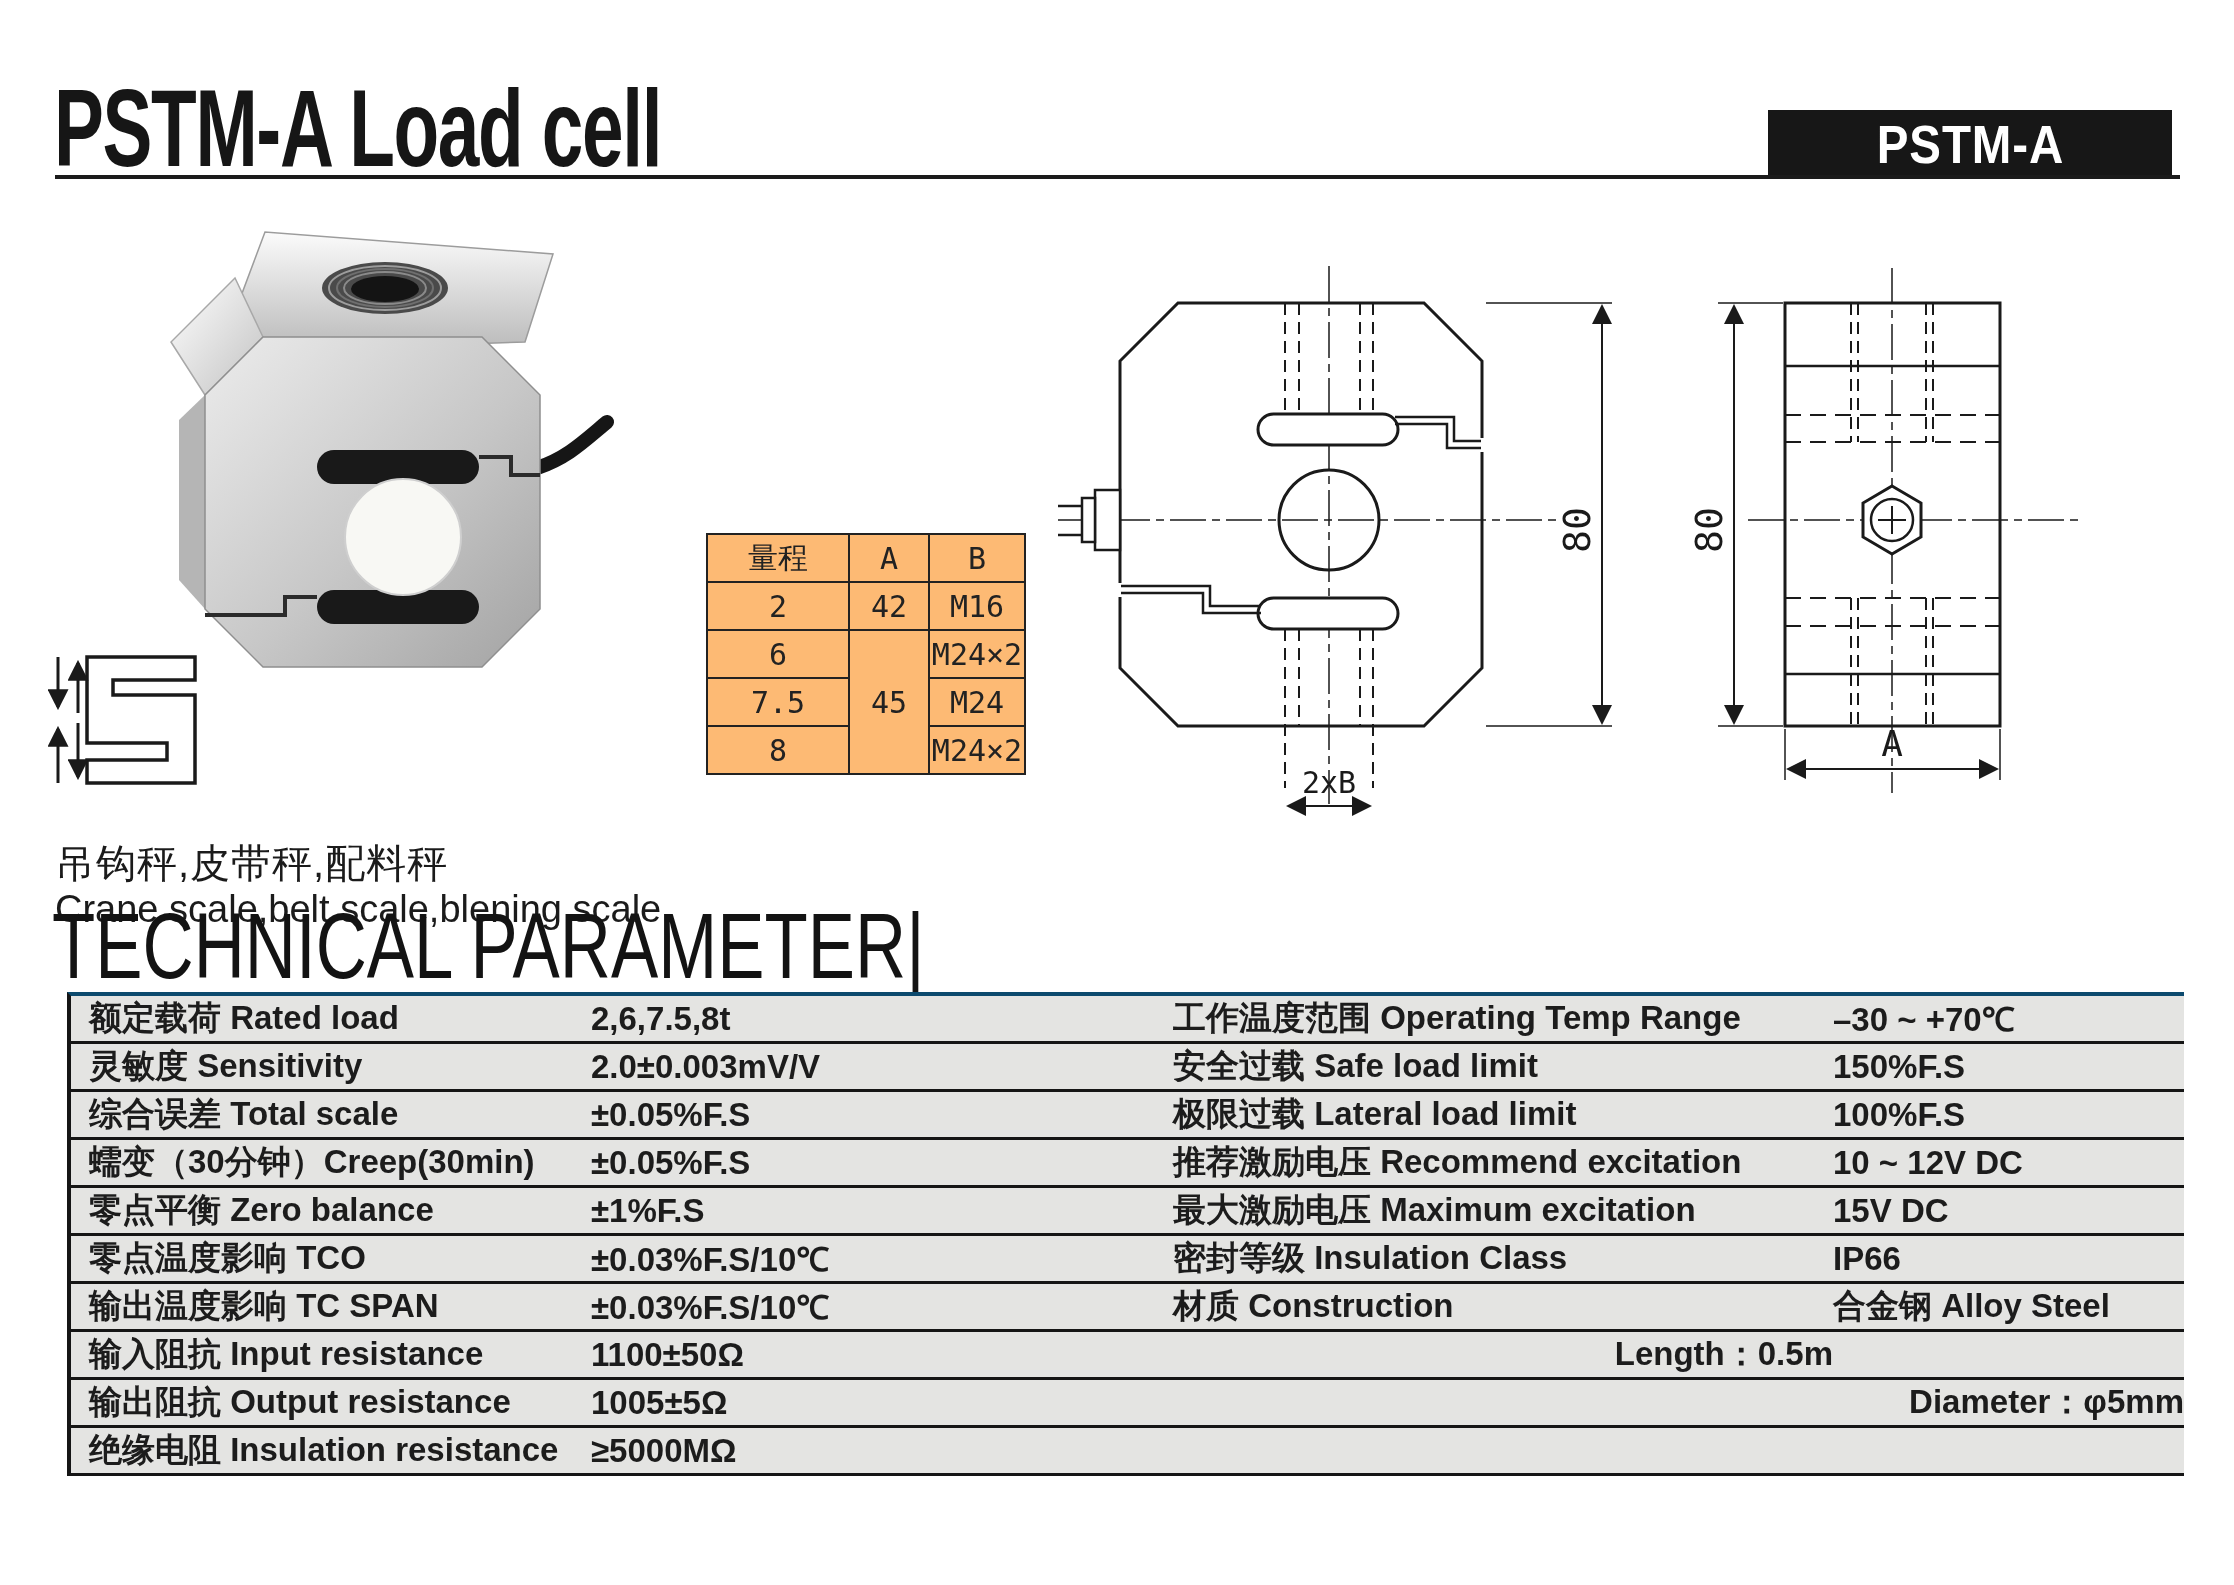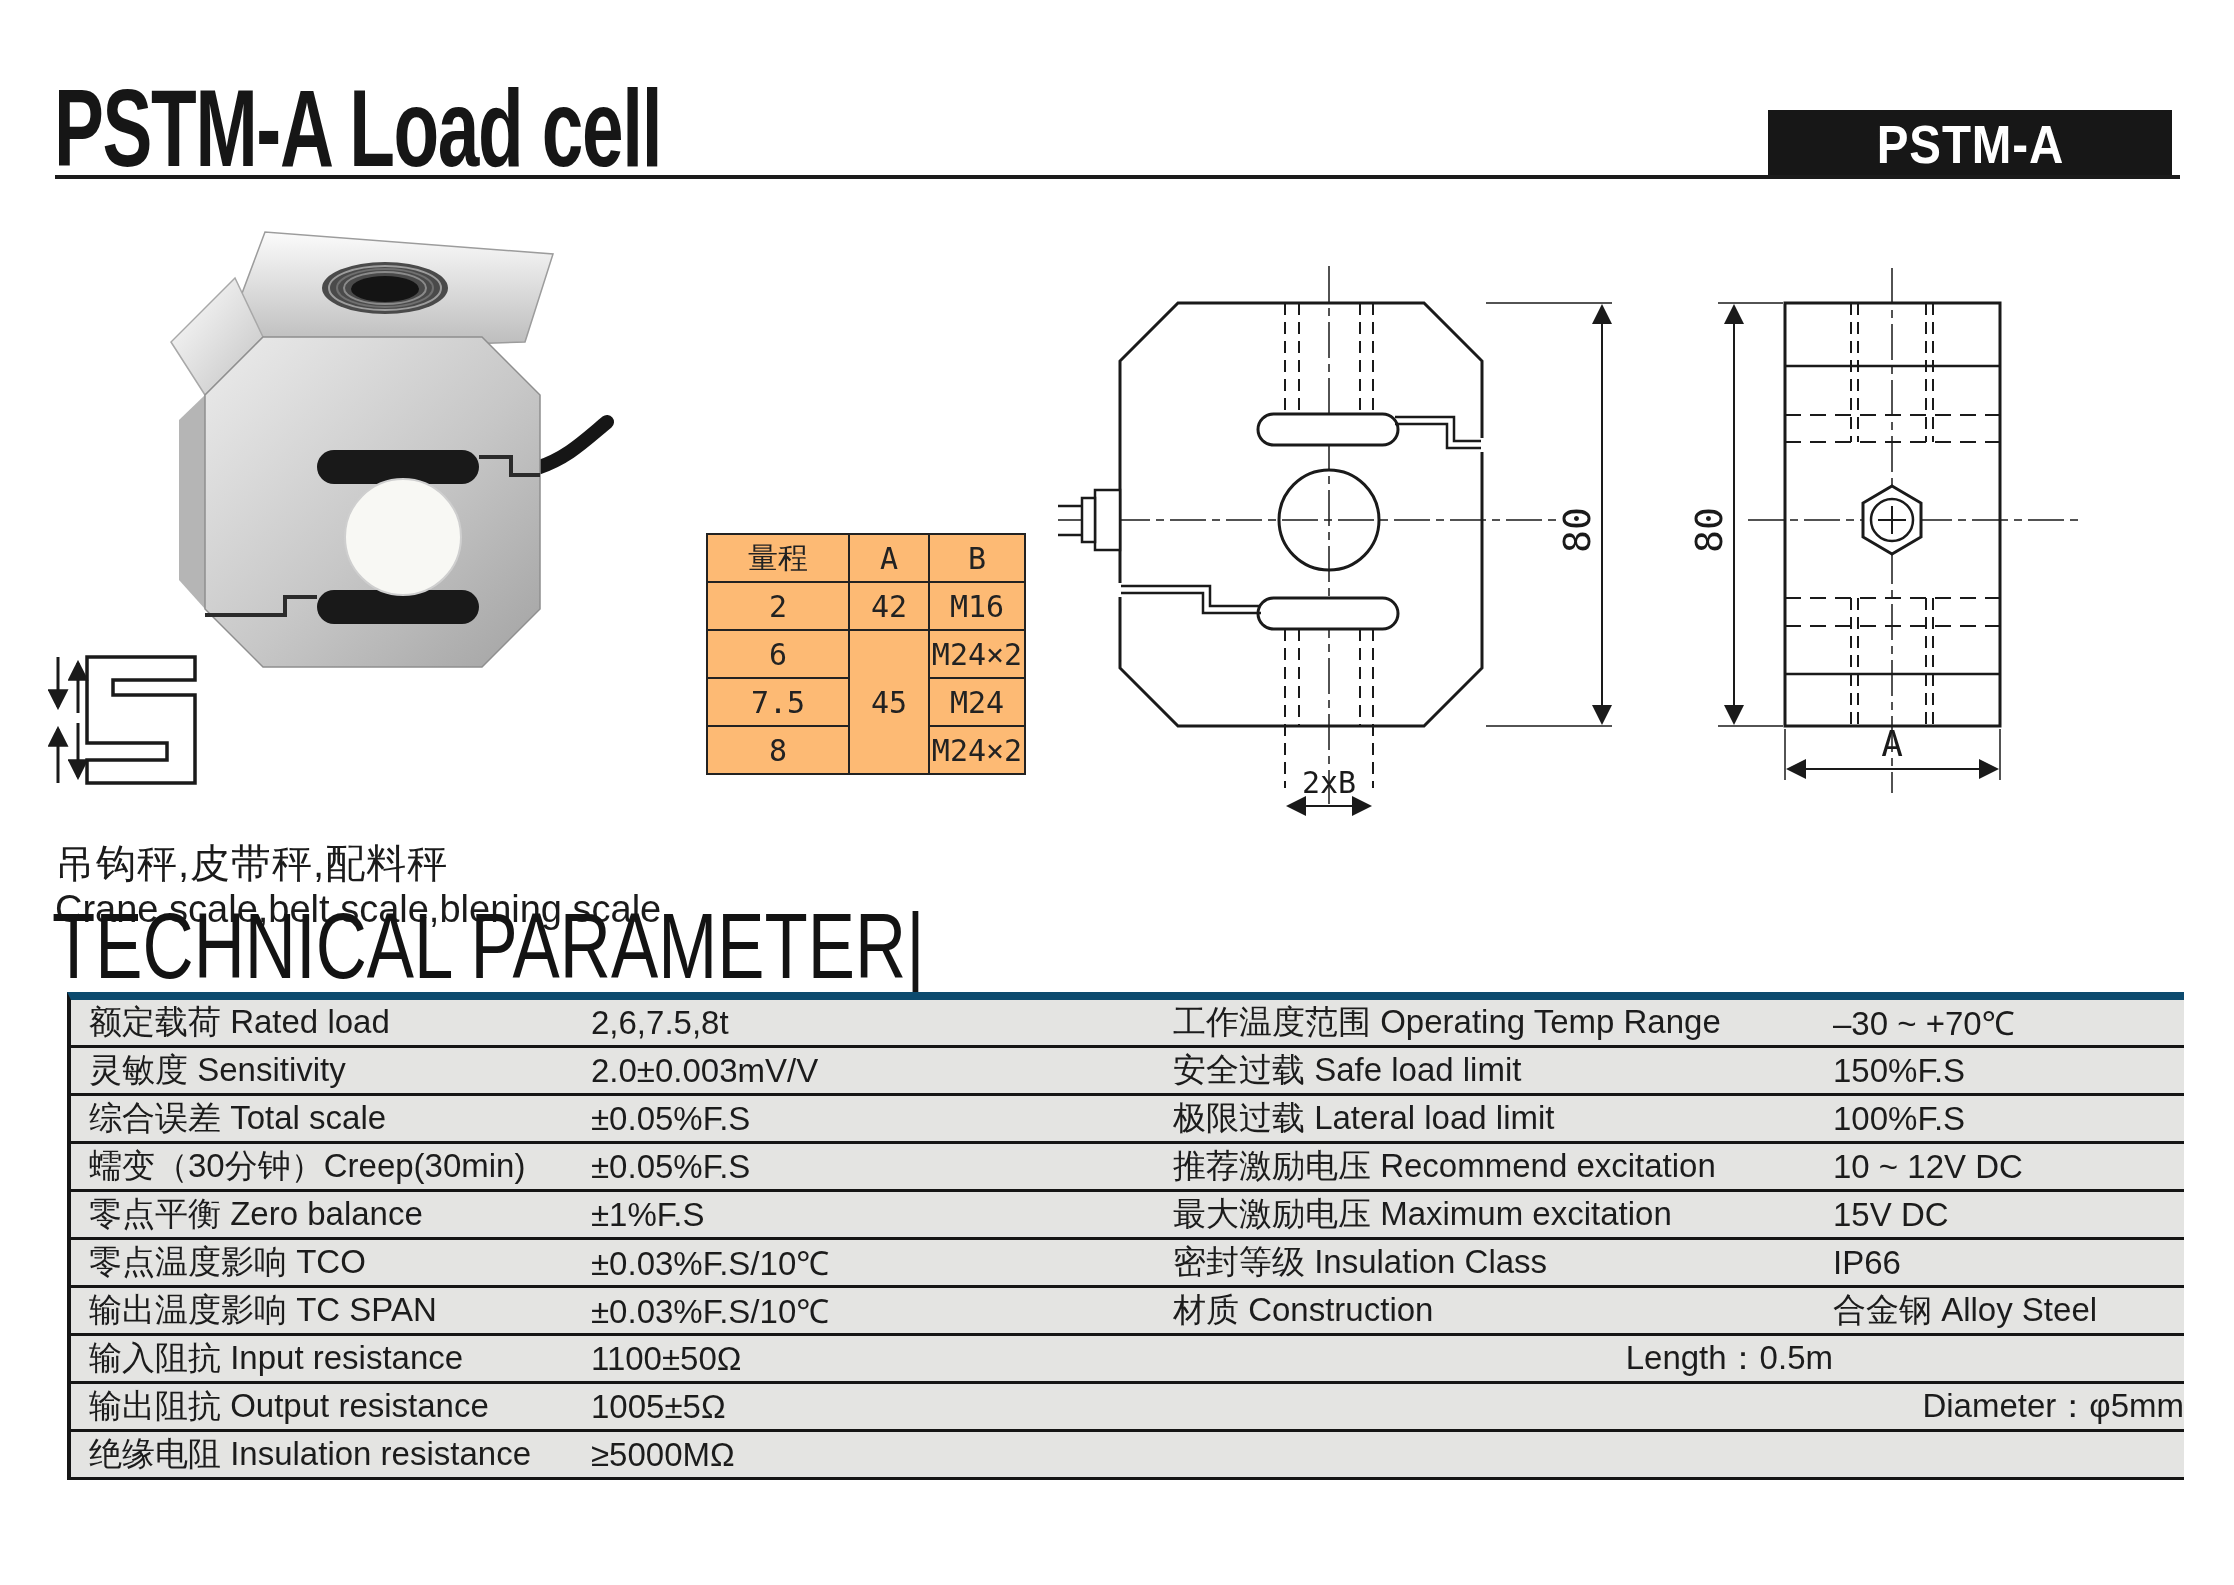--- a/index.html
+++ b/index.html
@@ -25,21 +25,21 @@
 
   
   #mini-table{left:706px;top:533px;border-collapse:collapse;
               font-family:"DejaVu Sans Mono","Liberation Sans",monospace;font-size:30px;color:#222;}
   #mini-table td,#mini-table th{border:2px solid #222;text-align:center;font-weight:normal;
               padding:0;background:#fdba74;}
   #mini-table .cw1{width:140px;} #mini-table .cw2{width:78px;} #mini-table .cw3{width:94px;}
   #mini-table tr{height:48px;}
 
   
-  #spec{left:67px;top:992px;width:2113px;border-top:8px solid #0c4a6e;border-left:4px solid #151515;}
+  #spec{left:67px;top:992px;width:2113px;border-top:4px solid #0c4a6e;border-left:4px solid #151515;font-weight:bold;}
   .srow{display:grid;grid-template-columns:520px 532px 710px 351px;height:45px;
         border-bottom:3px solid #151515;background:#e4e4e2;}
   .srow>div{display:flex;align-items:center;font-size:33px;white-space:nowrap;color:#1c1c1c;}
   .c1{padding-left:18px;} .c3{padding-left:50px;}
   .ra{justify-content:flex-end;}
 
   svg text{font-family:"DejaVu Sans Mono","Liberation Sans",monospace;fill:#1a1a1a;}
 </style>
 </head>
 <body>

